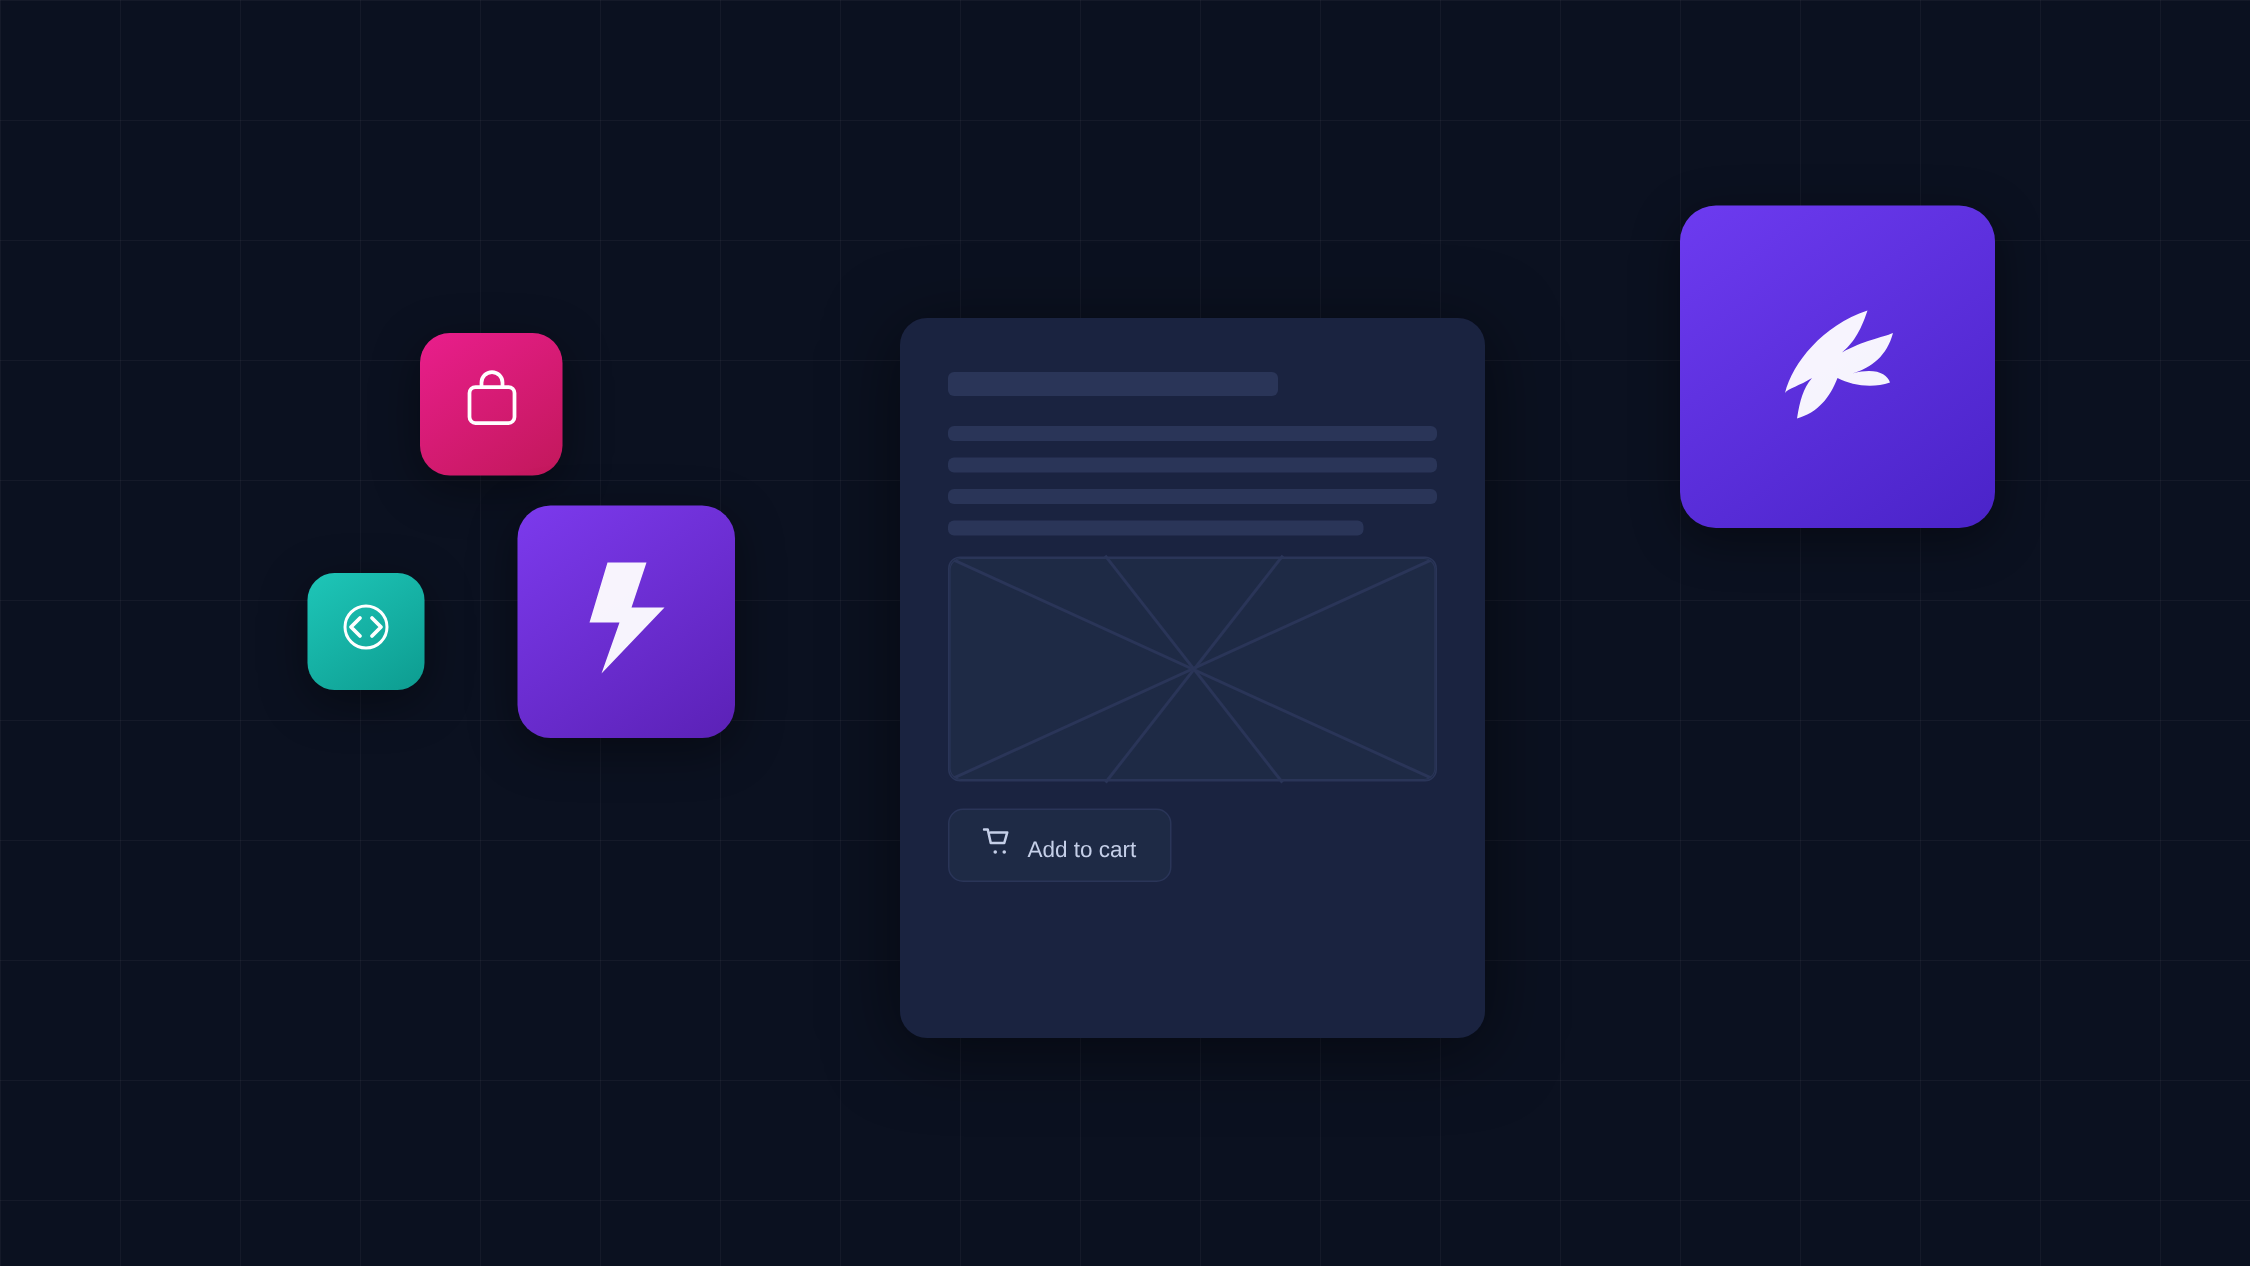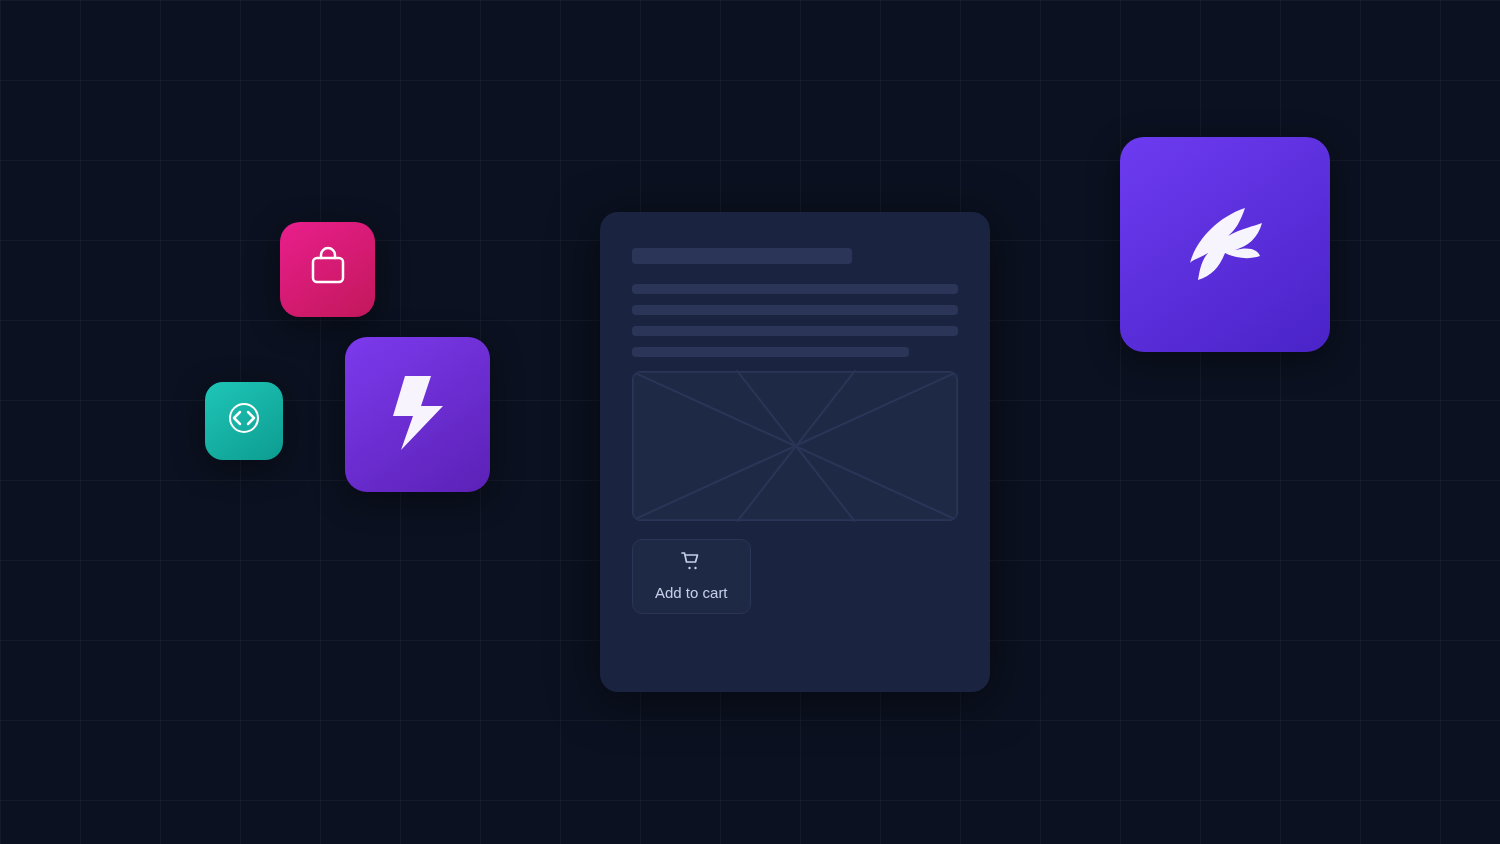--- a/index.html
+++ b/index.html
@@ -97,33 +97,32 @@
       left: 50%;
     }
     .image-placeholder::after {
       transform: rotate(-38deg);
       left: 50%;
     }
 
     
     .add-to-cart-btn {
       display: flex;
-      align-items: center;
+      align-items: flex-end;
       gap: 10px;
       background: #1e2a45;
       border: 1.5px solid #2a3558;
       border-radius: 10px;
       padding: 12px 22px;
       color: #c5cfe8;
       font-size: 15px;
       font-weight: 500;
       cursor: pointer;
       width: fit-content;
       margin-top: 4px;
-      flex-direction: column;
     }
 
     .cart-icon {
       font-size: 16px;
     }
 
     
     .app-icon {
       position: absolute;
       border-radius: 16px;

